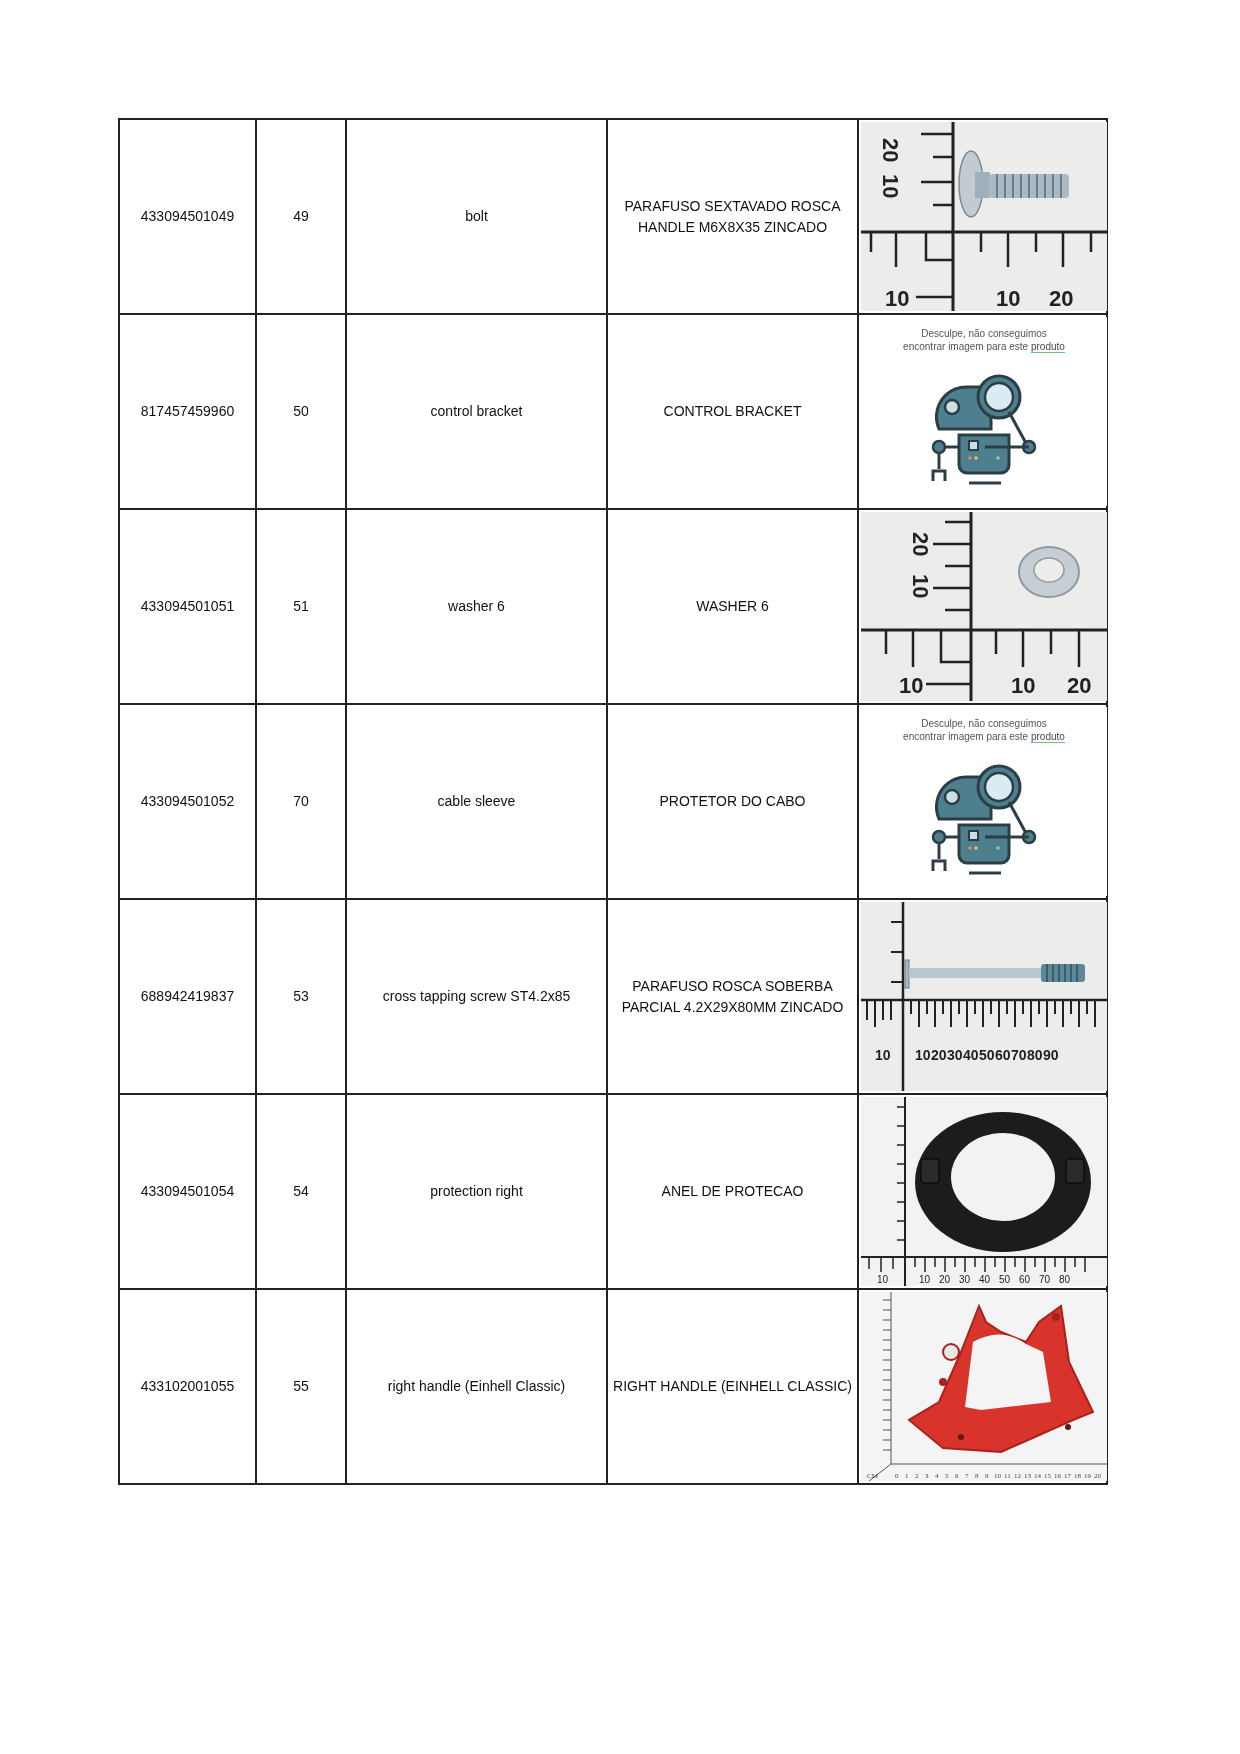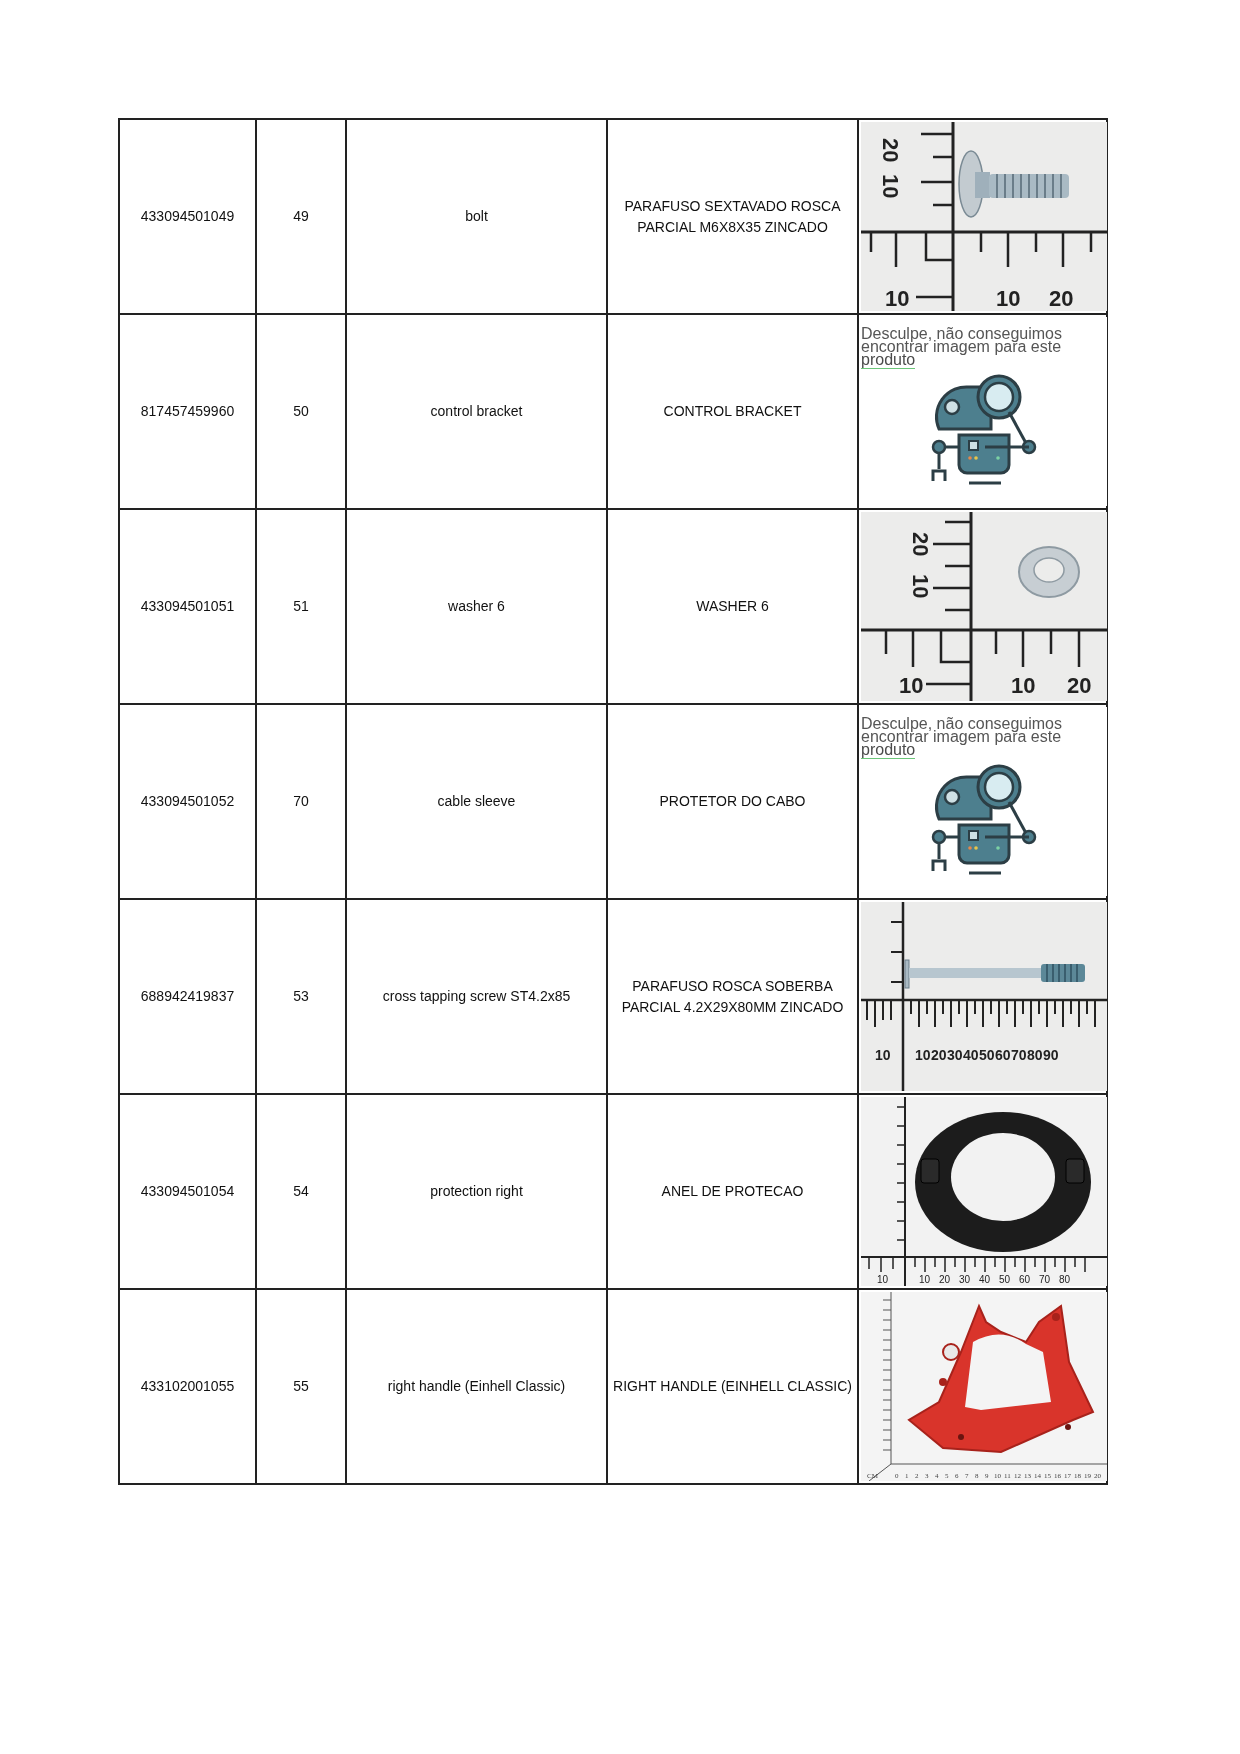--- a/index.html
+++ b/index.html
@@ -8,42 +8,42 @@
   .parts-table td { border:2px solid #222; height:189px; padding:0; text-align:center; vertical-align:middle; font-size:14px; line-height:21px; }
   .parts-table td.img-cell { padding:2px; }
   .col-code { width:137px; }
   .col-pos { width:90px; }
   .col-en { width:261px; }
   .col-pt { width:251px; }
   .col-img { width:249px; }
   .img-box { width:246px; height:189px; margin:0 auto; position:relative; overflow:hidden; background:#ececeb; }
   .img-box svg { display:block; width:100%; height:100%; }
   .noimg { background:#ffffff; }
-  .noimg-text { position:absolute; left:0; right:0; top:10px; font-size:16px; line-height:13px; color:#555; text-align:left; }
+  .noimg-text { position:absolute; left:0; right:0; top:10px; font-size:10px; line-height:13px; color:#555; text-align:center; }
   .noimg-text .hl { border-bottom:1.5px solid #6cc77a; color:#4a4a4a; }
   .noimg svg { position:absolute; left:0; top:0; }
 </style>
 </head>
 <body>
 
 <table class="parts-table">
   <colgroup>
     <col class="col-code">
       <col class="col-pos">
       <col class="col-en">
       <col class="col-pt">
       <col class="col-img">
   </colgroup>
   <tbody>
 
     <tr>
       <td>433094501049</td>
       <td>49</td>
       <td>bolt</td>
-      <td>PARAFUSO SEXTAVADO ROSCA PARCIAL M6X8X35 ZINCADO</td>
+      <td>PARAFUSO SEXTAVADO ROSCA HANDLE M6X8X35 ZINCADO</td>
       <td class="img-cell">
         <div class="img-box">
           <svg viewBox="0 0 246 189">
             <rect width="246" height="189" fill="#ececeb"></rect>
             <line x1="92" y1="0" x2="92" y2="189" stroke="#222" stroke-width="3"></line>
             <line x1="0" y1="110" x2="246" y2="110" stroke="#222" stroke-width="3"></line>
             <g stroke="#222" stroke-width="2.5">
               <line x1="60" y1="12" x2="92" y2="12"></line>
                 <line x1="72" y1="35" x2="92" y2="35"></line>
                 <line x1="60" y1="60" x2="92" y2="60"></line>

